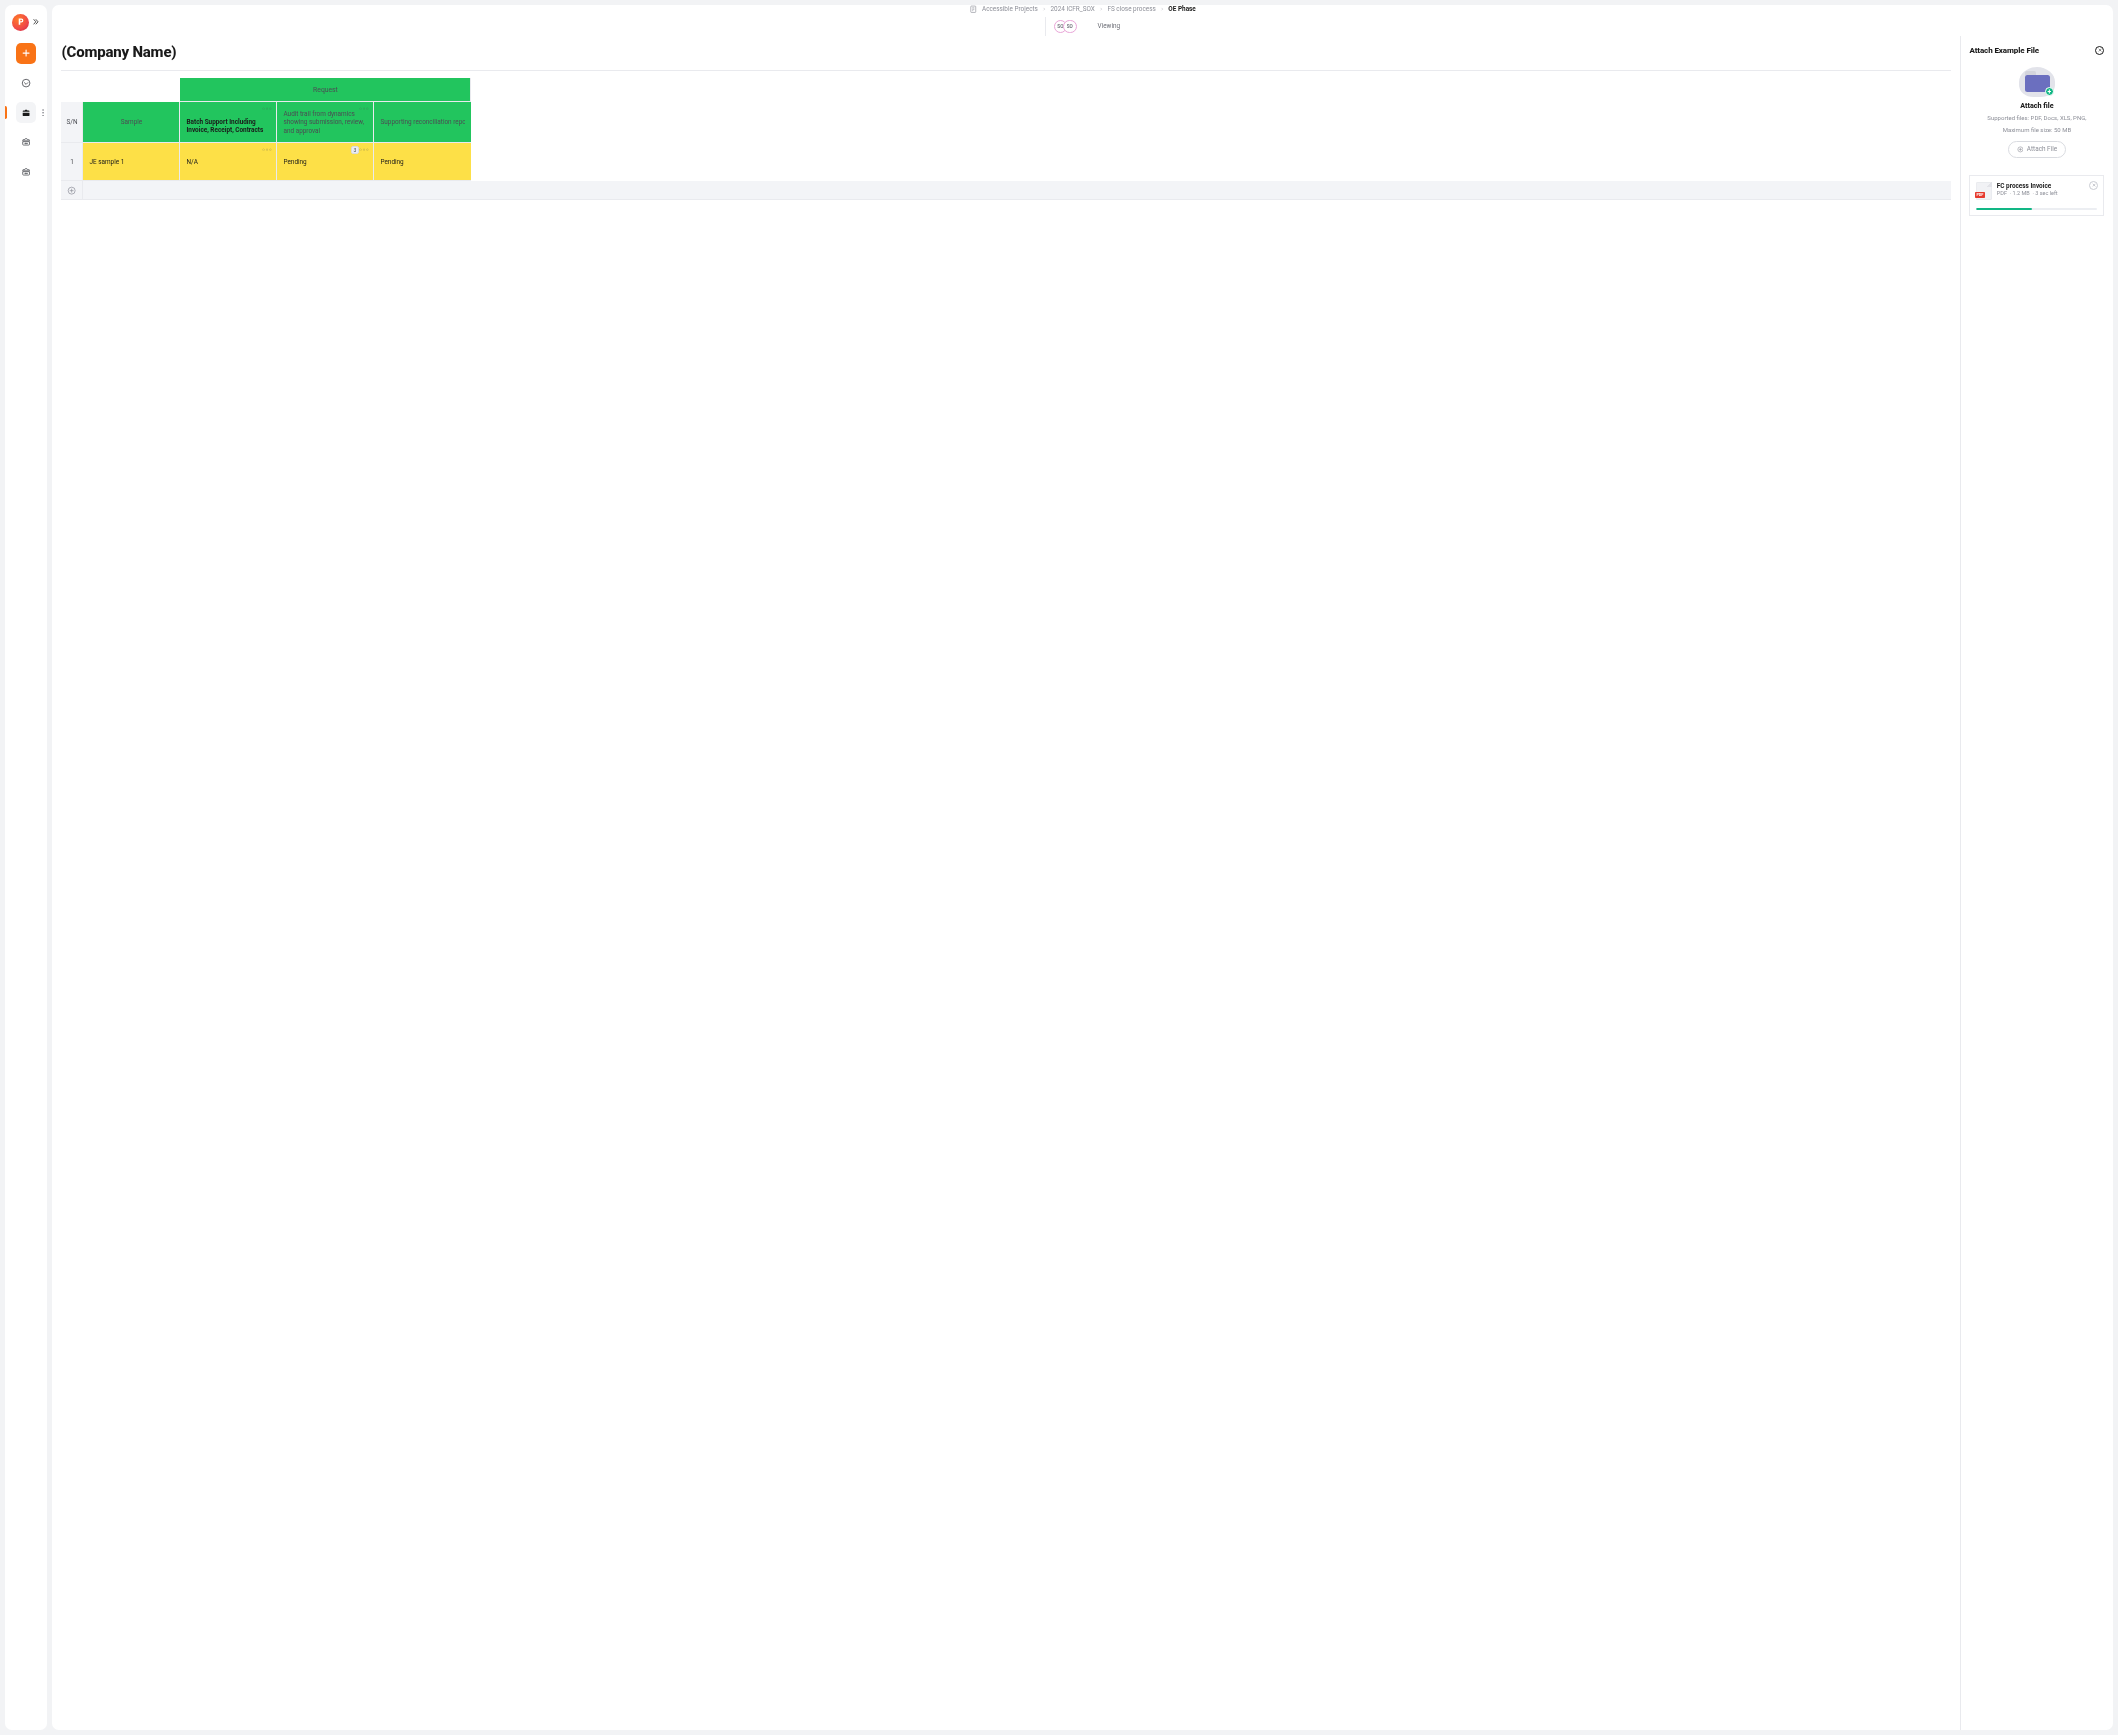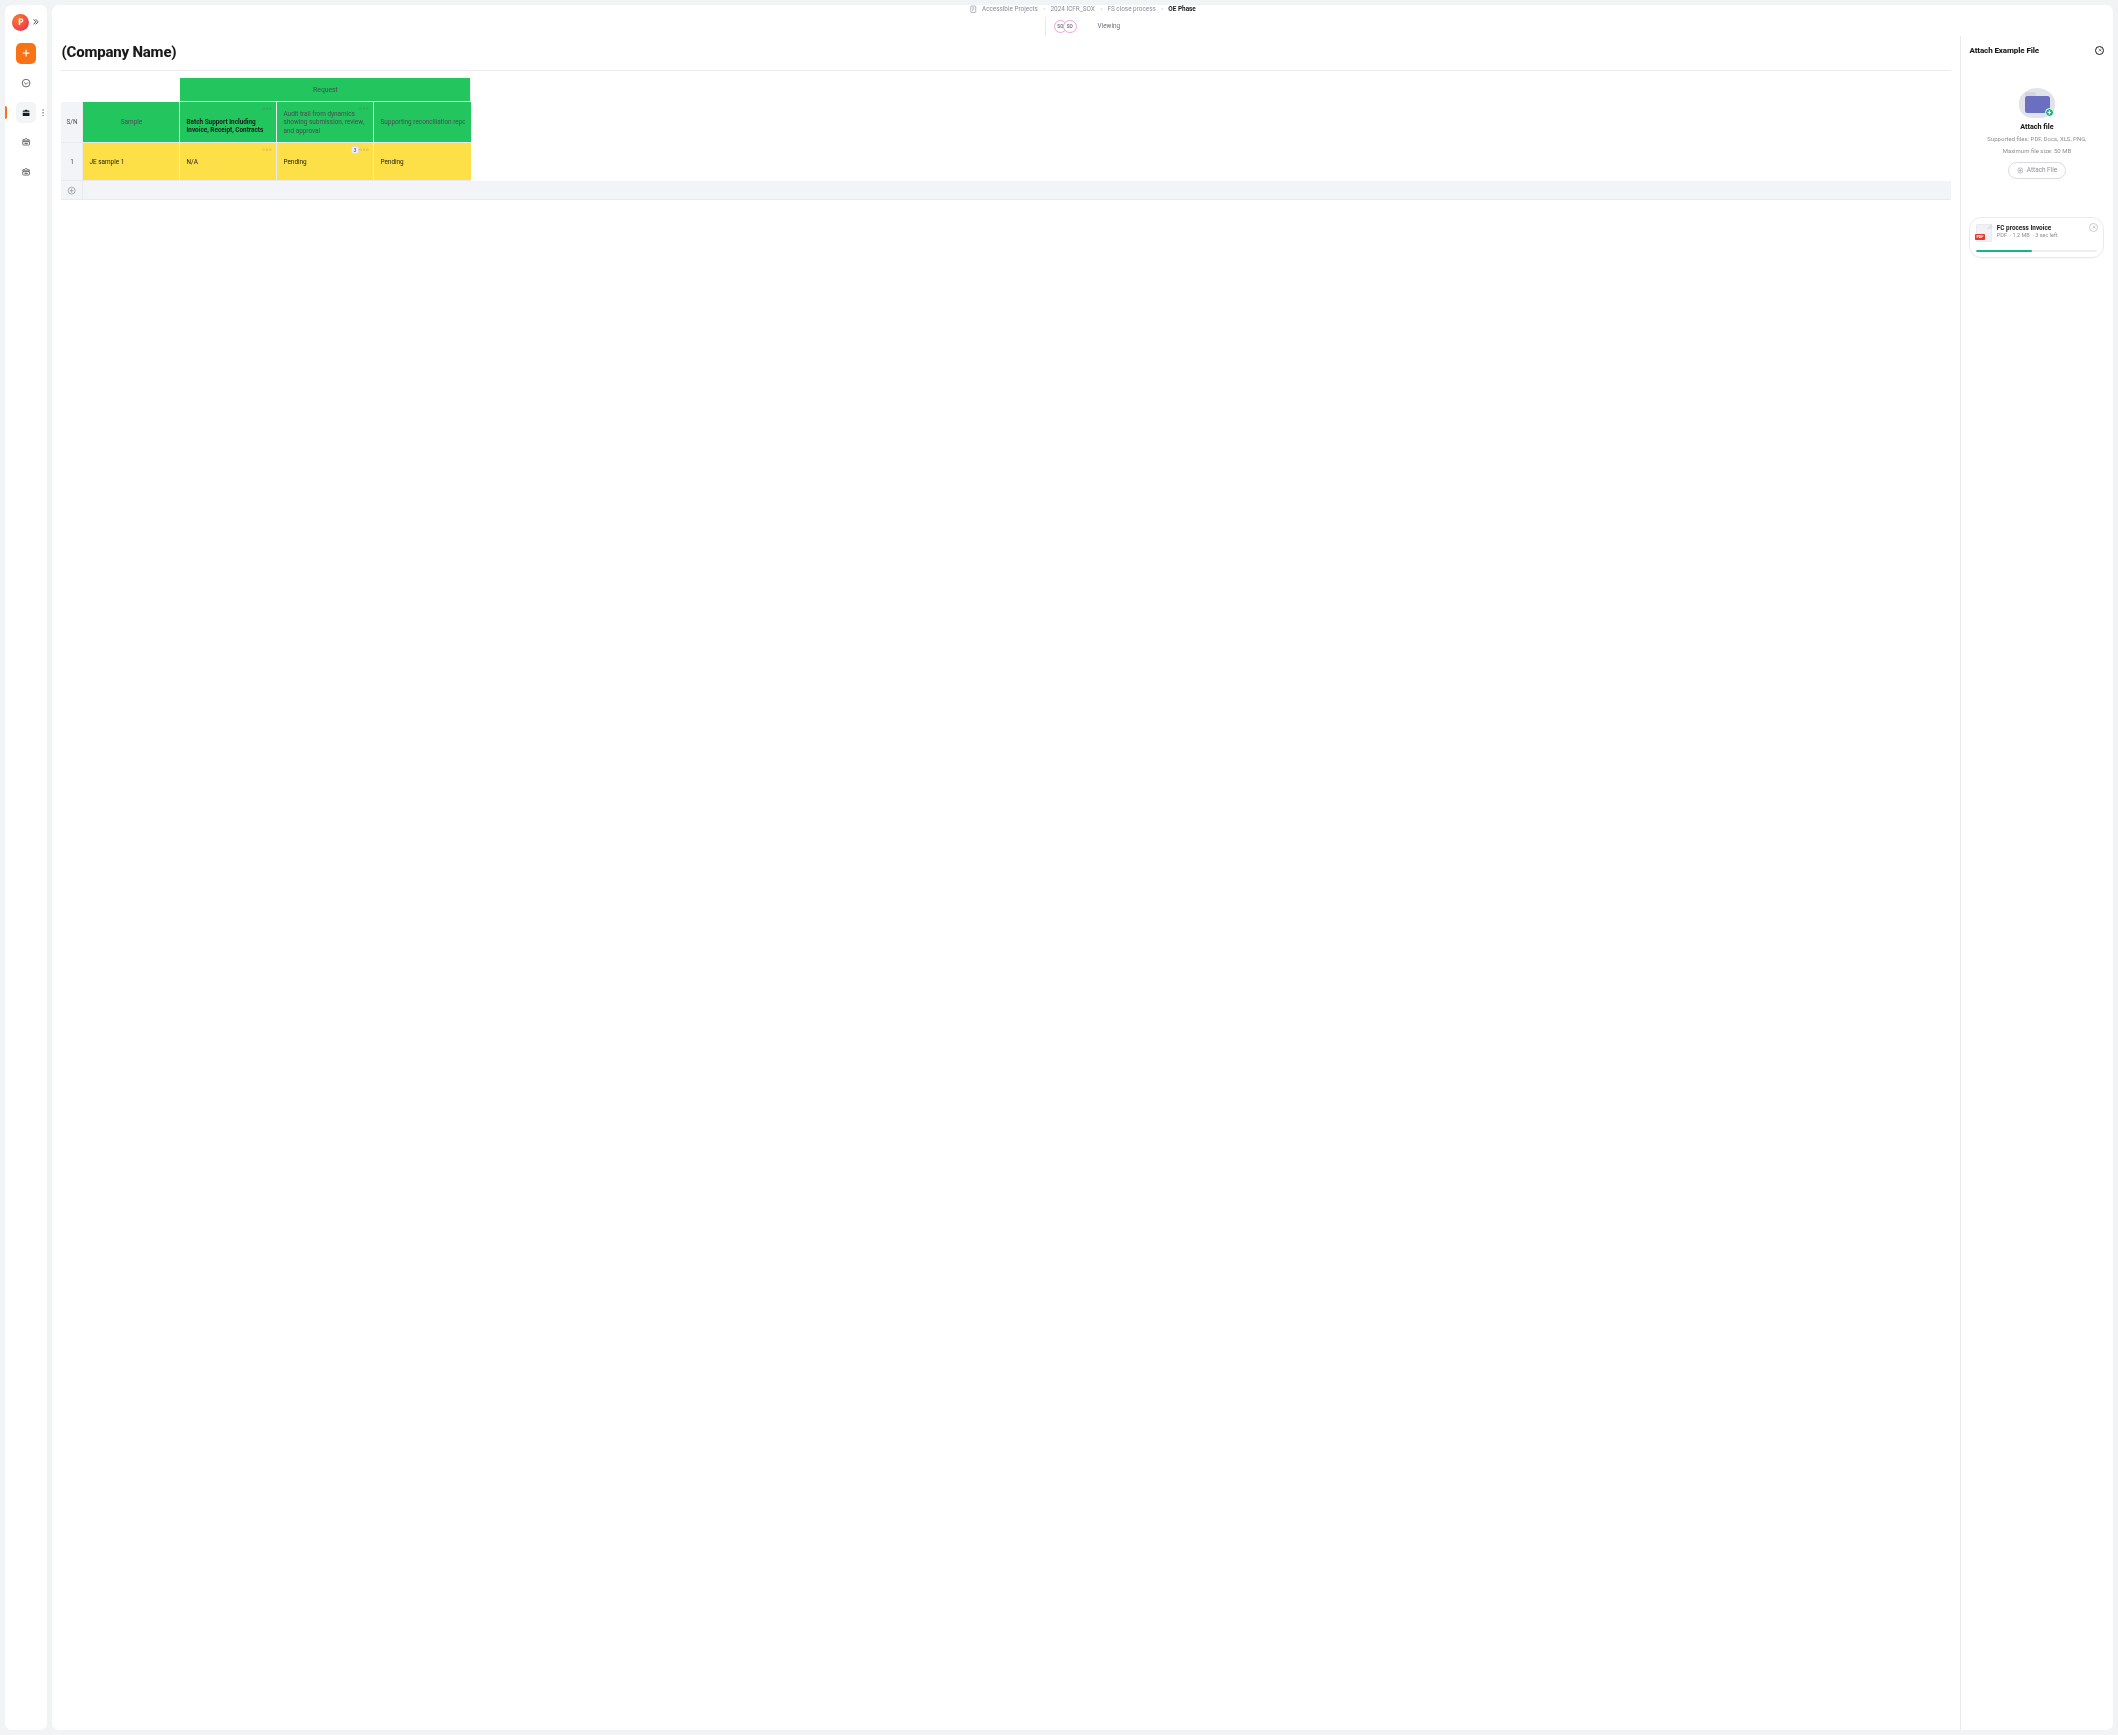--- a/index.html
+++ b/index.html
@@ -144,21 +144,21 @@
     background:#f3f4f7;height:18.6px;border-bottom:0.4px solid var(--border);
   }
   .add-row .plus-cell{width:22px;display:flex;align-items:center;justify-content:center;border-right:0.4px solid var(--border);height:100%;}
   .plus-circle{width:9.3px;height:9.3px;stroke:#8d8f98;}
 
   
   .panel{
     width:153px;flex-shrink:0;
     border-left:0.4px solid var(--border);
     padding:10.2px 8.5px;
-    display:flex;flex-direction:column;gap:21px;
+    display:flex;flex-direction:column;
   }
   .panel-head{display:flex;align-items:center;justify-content:space-between;margin-bottom:12px;}
   .panel-title{font-size:8px;font-weight:800;letter-spacing:-0.1px;}
   .close-x{width:9.3px;height:9.3px;border:0.8px solid #1a1a1a;border-radius:50%;display:flex;align-items:center;justify-content:center;cursor:pointer;}
   .uploader{
     display:flex;flex-direction:column;align-items:center;gap:4.2px;
     padding-bottom:9.3px;
   }
   .folder-illus{width:36px;height:30px;position:relative;}
   .folder-back{position:absolute;inset:0;background:#e2e3ea;border-radius:50% 50% 40% 40%;}
@@ -170,21 +170,21 @@
   }
   .attach-title{font-size:7.2px;font-weight:800;}
   .attach-sub{color:var(--muted);font-size:6px;text-align:center;}
   .attach-pill{
     margin-top:4.2px;
     border:0.4px solid var(--border-strong);border-radius:423px;
     padding:3.4px 7.6px;color:var(--muted);display:flex;align-items:center;gap:3.4px;
     cursor:pointer;font-size:6.4px;
   }
   .file-card{
-    margin-top:7.6px;border:0.4px solid var(--border);border-radius:12px;
+    margin-top:7.6px;border:0.4px solid var(--border);border-radius:0;
     padding:6px 6px 5.1px 6px;box-shadow:0 0.4px 0.8px rgba(0,0,0,0.03);
     position:relative;
   }
   .file-row{display:flex;gap:5.1px;align-items:flex-start;}
   .file-thumb{
     width:15.3px;height:18.6px;background:#f1f2f5;border-radius:1.7px;position:relative;flex-shrink:0;
     box-shadow:inset 0 0 0 0.4px #e2e3e8;
   }
   .file-thumb::after{content:"";position:absolute;right:0;top:0;width:5.1px;height:5.1px;background:linear-gradient(135deg,transparent 50%,#e2e3e8 50%);}
   .pdf-tag{position:absolute;left:-1.7px;bottom:2.5px;background:#e63a2e;color:#fff;font-size:3.8px;font-weight:700;padding:0.4px 1.7px;border-radius:0.8px;}

